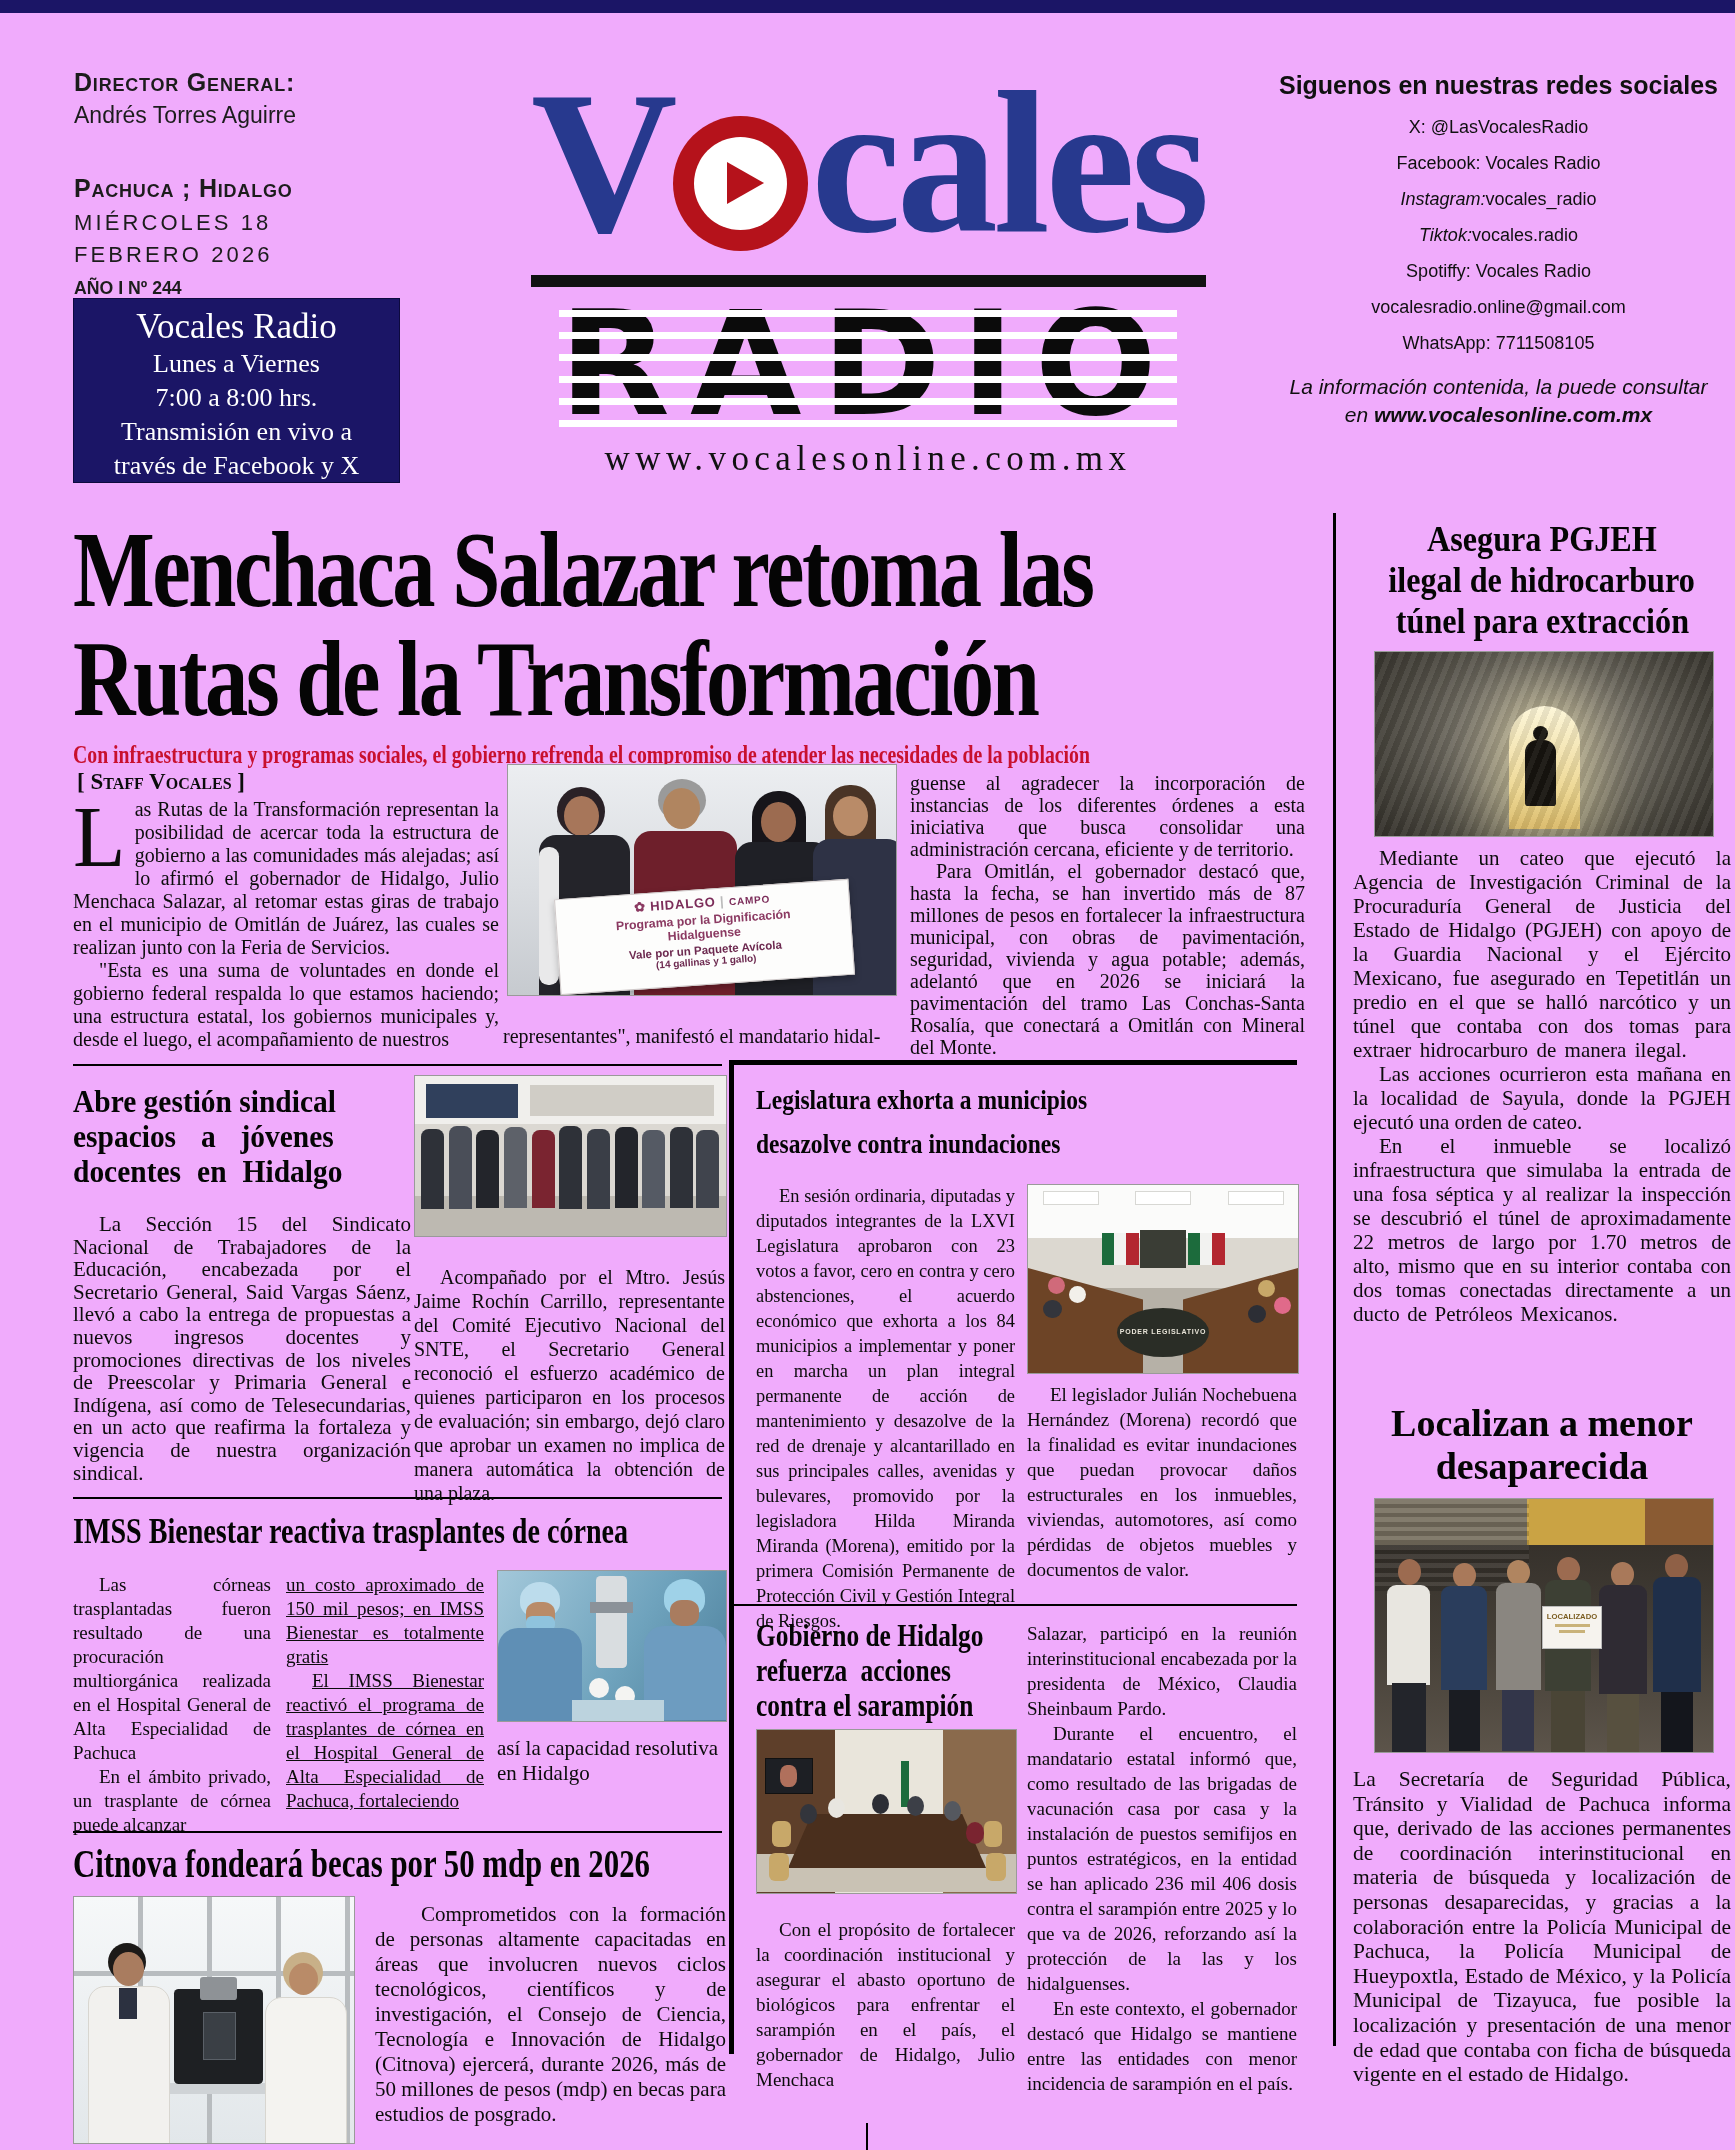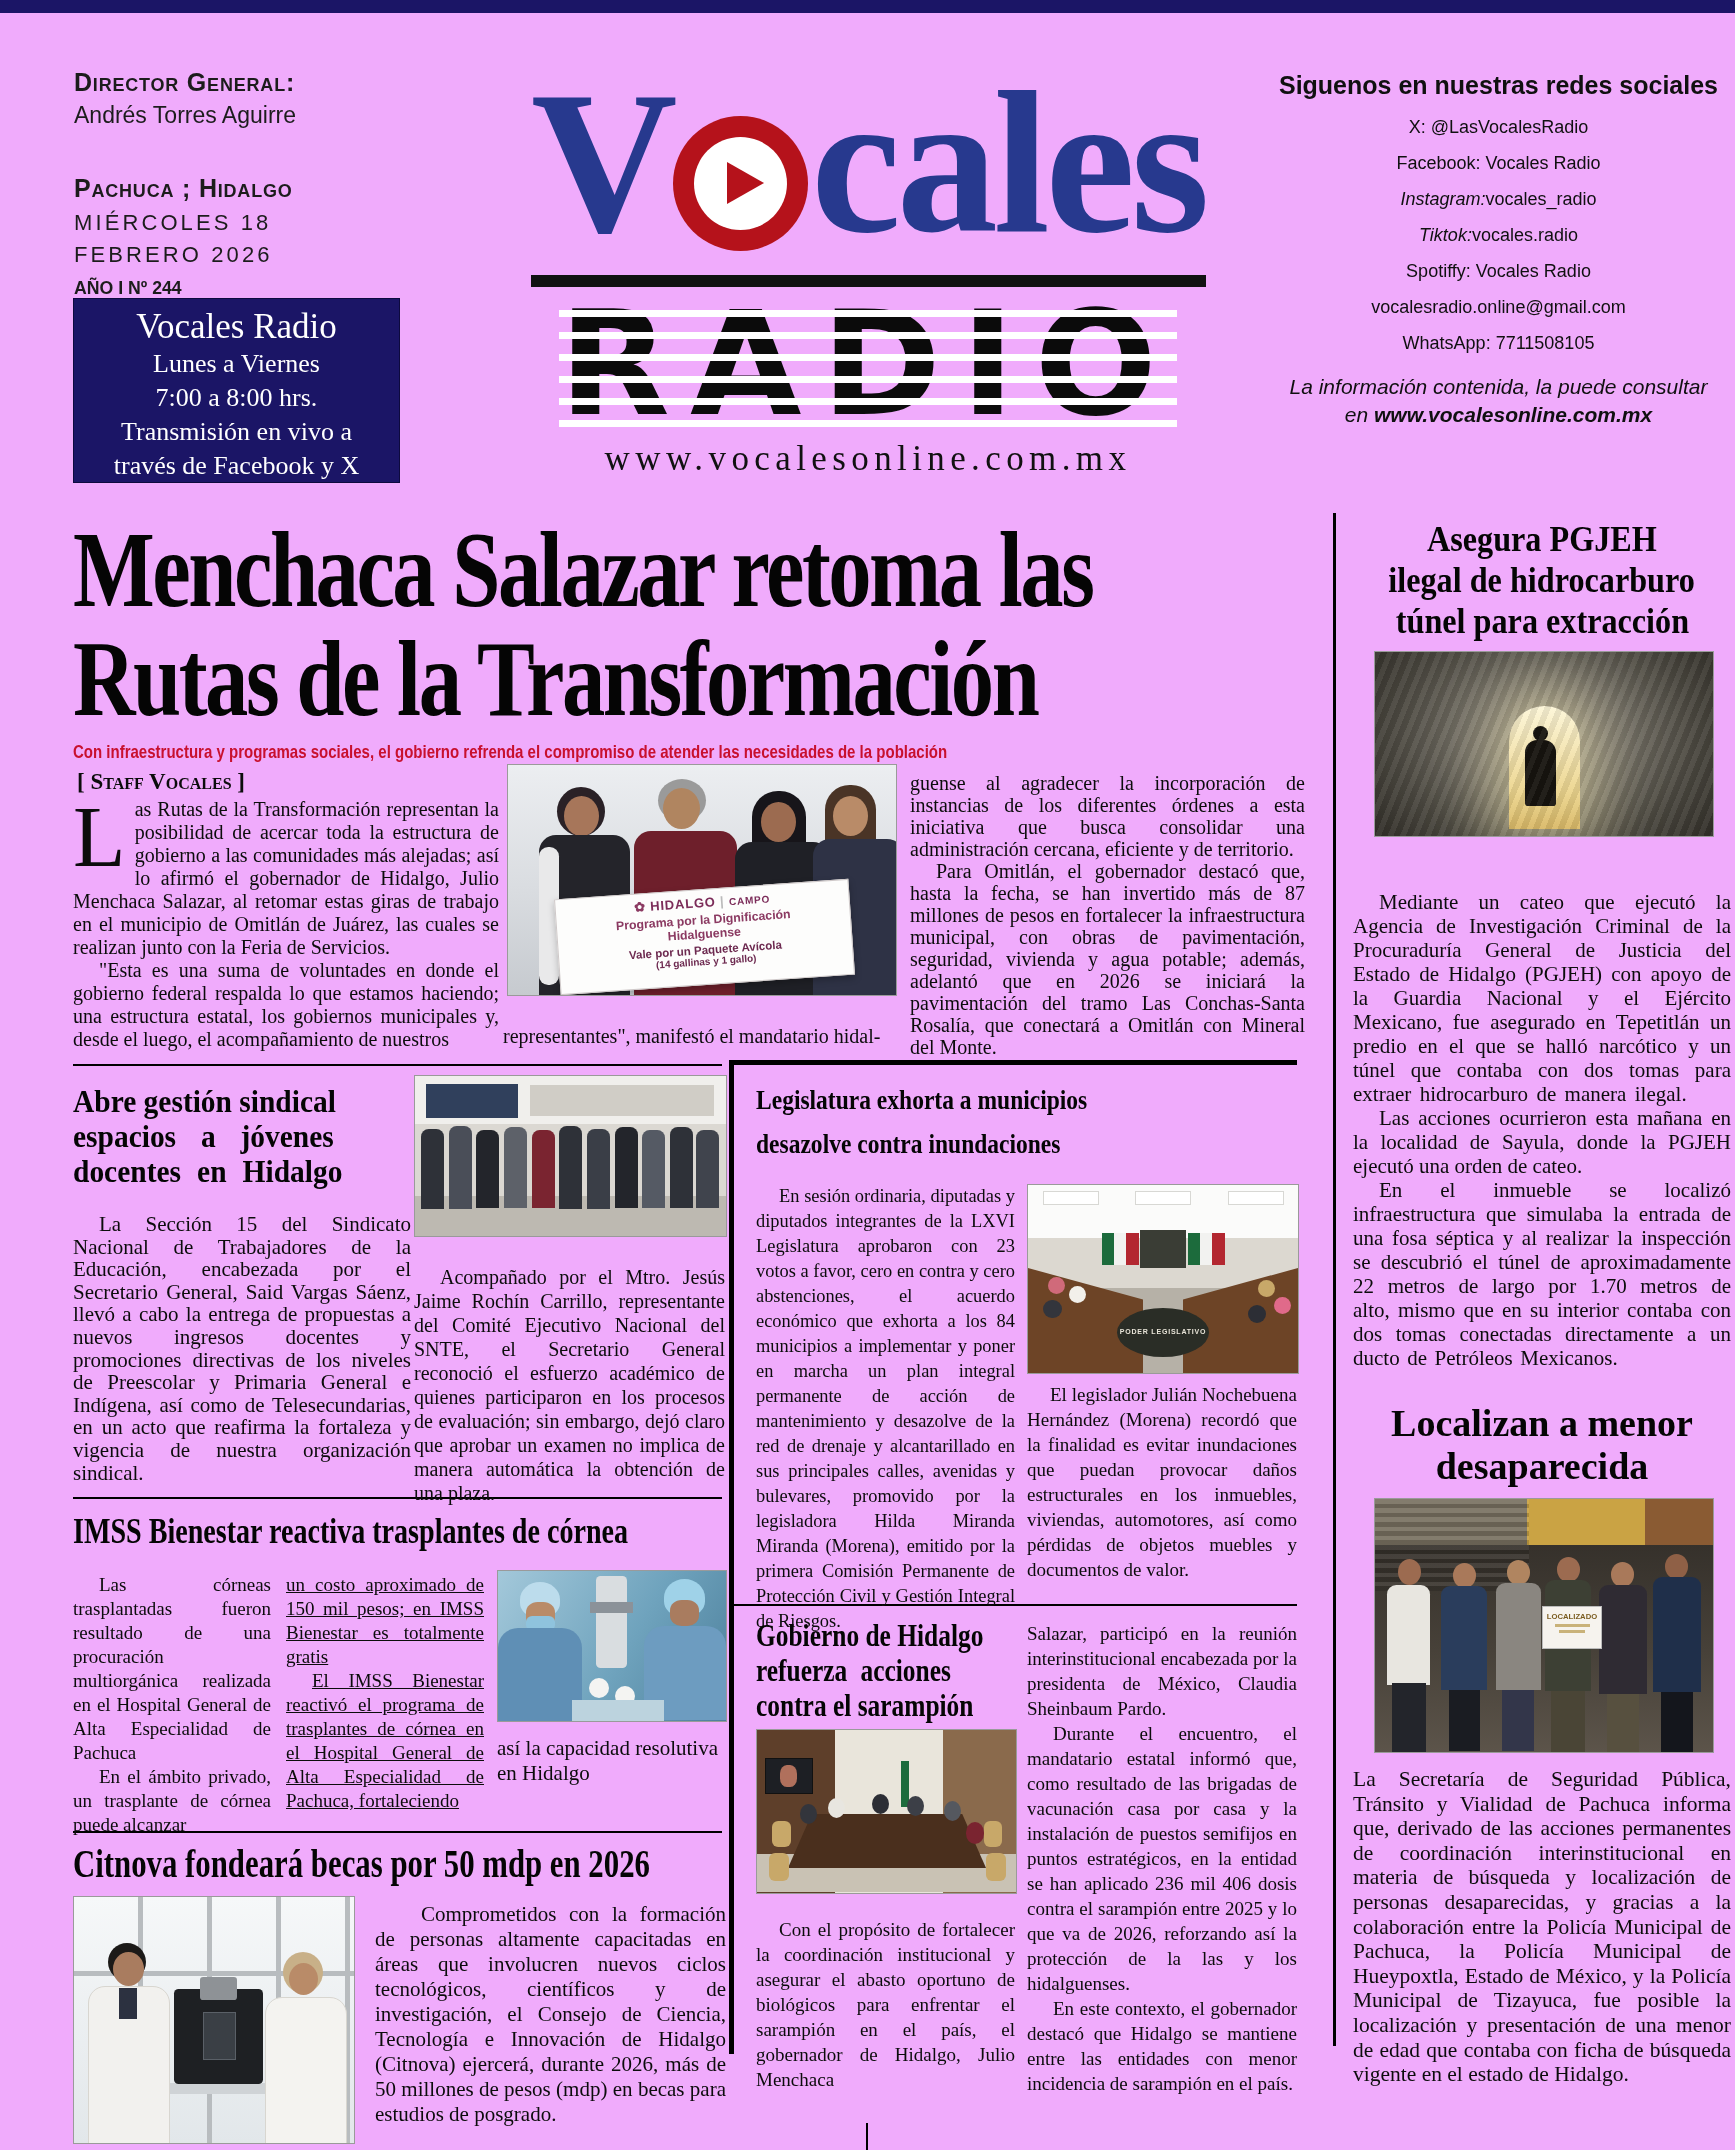--- a/index.html
+++ b/index.html
@@ -96,21 +96,21 @@
     <div style="font-size:21px;font-style:italic;line-height:28px;margin-top:12.3px;">
       <div>La información contenida,  la puede consultar</div>
       <div><span>en </span><span style="font-weight:bold;">www.vocalesonline.com.mx</span></div>
     </div>
   </div>
 
   <div class="abs hl" style="left:73px;top:516px;width:1236px;font-size:107px;line-height:109px;letter-spacing:-3.1px;">
     <div><span class="sx" style="transform:scaleX(.81);">Menchaca Salazar retoma las</span></div>
     <div><span class="sx" style="transform:scaleX(.81);">Rutas de la Transformación</span></div>
   </div>
-  <div class="abs" style="left:73px;top:741px;width:1236px;font-family:Liberation Sans, sans-serif;font-weight:bold;font-size:19px;color:#c8102e;">
+  <div class="abs" style="left:73px;top:741px;width:1236px;font-family:Liberation Serif, serif;font-weight:bold;font-size:25px;color:#c8102e;">
     <span class="sx" style="transform:scaleX(.79);">Con infraestructura y programas sociales, el gobierno  refrenda el compromiso de atender las necesidades de la población</span>
   </div>
   <div class="abs sc" style="left:77px;top:769px;font-size:23px;font-weight:bold;">[ Staff Vocales ]</div>
 
   <div class="abs bt lead-body" style="left:73px;top:798px;width:426px;">
     <div><span class="dropcap">L</span><span>as Rutas de la Transformación representan la posibilidad de acercar toda la estructura de gobierno a las comunidades más alejadas; así lo afirmó el gobernador de Hidalgo, Julio Menchaca Salazar, al retomar estas giras de trabajo en el municipio de Omitlán de Juárez, las cuales se realizan junto con la Feria de Servicios.</span></div>
     <div class="ind">"Esta es una suma de voluntades en donde el gobierno federal respalda lo que estamos haciendo; una estructura estatal, los gobiernos municipales y, desde el luego, el acompañamiento de nuestros</div>
   </div>
 
   <div class="ph" id="lead-photo" style="left:507px;top:764px;width:388px;height:230px;background:linear-gradient(180deg,#eceef1 0%,#d9dce0 55%,#c6cacf 100%);">
@@ -160,21 +160,21 @@
     <div><span class="sxc" style="transform:scaleX(.92);">túnel para extracción</span></div>
   </div>
 
   <div class="ph" style="left:1374px;top:651px;width:338px;height:184px;background:radial-gradient(ellipse 62% 85% at 50% 46%,#8f8a81 0%,#716d64 40%,#4c4941 72%,#33302a 100%);">
     <div class="pe" style="left:134px;top:54px;width:71px;height:123px;border-radius:35px 35px 0 0;background:linear-gradient(#fdf6d8,#ecd58e 70%,#d9b967);box-shadow:0 0 54px 18.4px rgba(245,233,176,.55);"></div>
     <div class="pe" style="left:158px;top:74px;width:15.4px;height:15.4px;border-radius:50%;background:#17140f;"></div>
     <div class="pe" style="left:150px;top:88px;width:31px;height:66px;border-radius:12.3px 12.3px 3.1px 3.1px;background:#17140f;"></div>
     <div class="pe" style="inset:0;background:repeating-linear-gradient(112deg,rgba(255,255,255,.05) 0 5.4px,rgba(0,0,0,.08) 5.4px 11.5px);"></div>
   </div>
 
-  <div class="abs bt rc-body" style="left:1353px;top:846px;width:378px;margin-top:44px;">
+  <div class="abs bt rc-body" style="left:1353px;top:846px;width:378px;">
     <div class="ind" style="word-spacing:3.1px;">Mediante un cateo que ejecutó la Agencia de Investigación Criminal de la Procuraduría General de Justicia del Estado de Hidalgo (PGJEH) con apoyo de la Guardia Nacional y el Ejército Mexicano, fue asegurado en Tepetitlán un predio en el que se halló narcótico y un túnel que contaba con dos tomas para extraer hidrocarburo de manera ilegal.</div>
     <div class="ind">Las acciones ocurrieron esta mañana en la localidad de Sayula, donde la PGJEH ejecutó una orden de cateo.</div>
     <div class="ind" style="word-spacing:2.3px;">En el inmueble se localizó infraestructura que simulaba la entrada de una fosa séptica y al realizar la inspección se descubrió el túnel de aproximadamente 22 metros de largo por 1.70 metros de alto, mismo que en su interior contaba con dos tomas conectadas directamente a un ducto de Petróleos Mexicanos.</div>
   </div>
 
   <div class="abs hl" style="left:1353px;top:1402px;width:378px;font-size:38px;line-height:43px;text-align:center;">
     <div>Localizan a menor</div>
     <div>desaparecida</div>
   </div>
 

